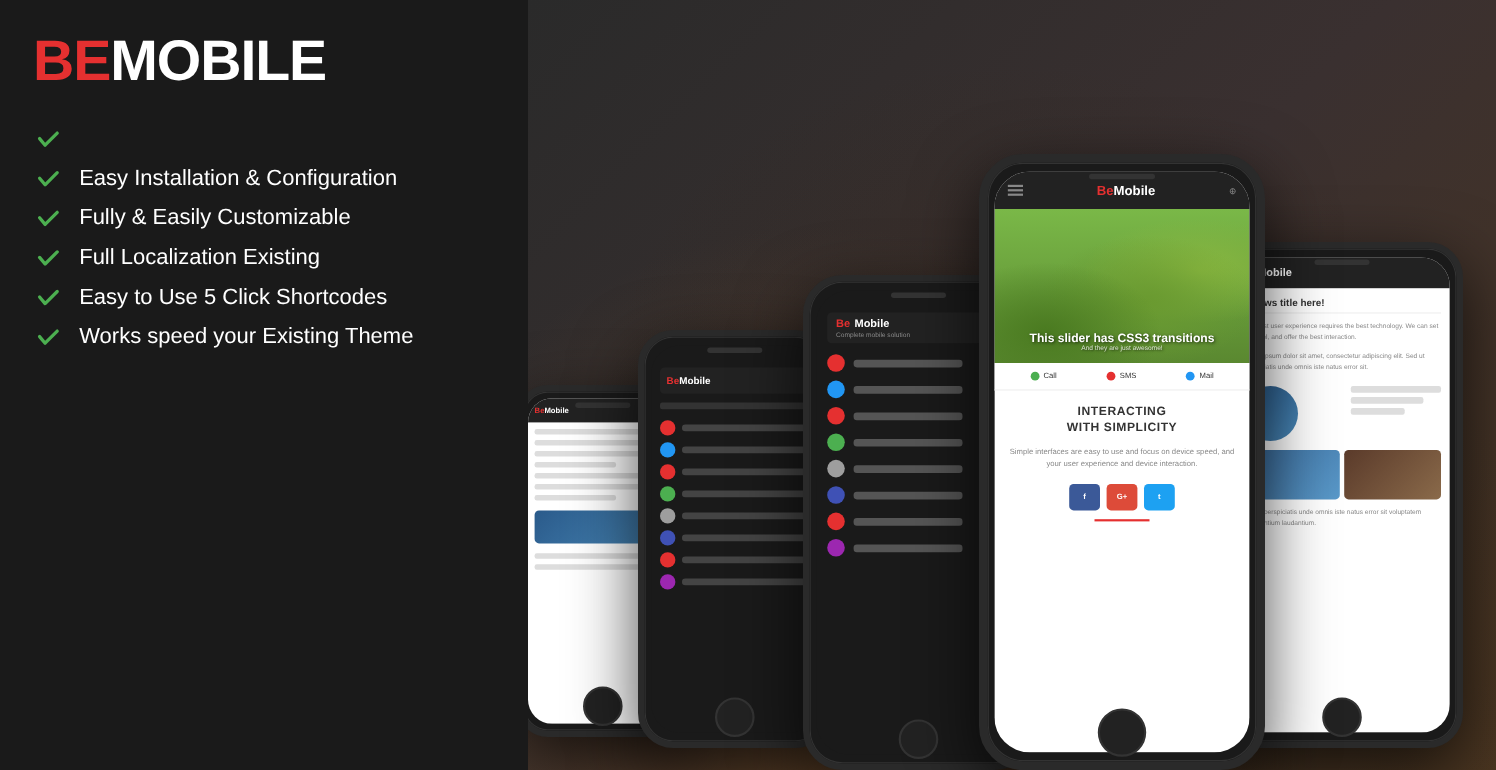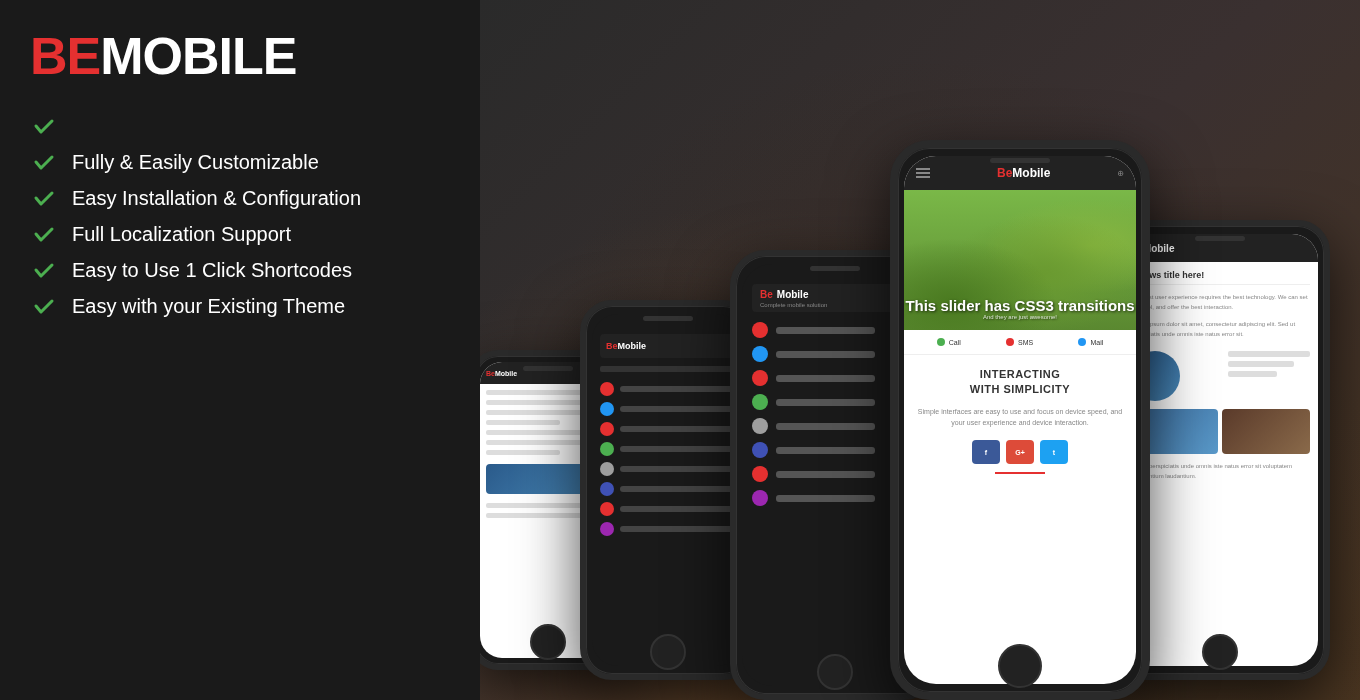--- a/index.html
+++ b/index.html
@@ -330,21 +330,21 @@
     }
 
     .p4-hero-text {
       position: absolute;
       bottom: 10px;
       left: 0; right: 0;
       text-align: center;
     }
 
     .p4-hero-title {
-      font-size: 15px;
+      font-size: 11px;
       color: #fff;
       font-weight: bold;
       text-shadow: 1px 1px 3px rgba(0,0,0,0.7);
     }
 
     .p4-hero-sub {
       font-size: 6px;
       color: rgba(255,255,255,0.8);
       text-shadow: 1px 1px 2px rgba(0,0,0,0.6);
     }
@@ -543,60 +543,60 @@
     <span class="be">BE</span><span>MOBILE</span>
   </div>
 
   <ul class="features-list">
     <li class="feature-item">
       <span class="check-icon">
         <svg viewBox="0 0 28 28" fill="none">
           <path d="M6 14 L11 20 L22 9" stroke="#4caf50" stroke-width="3" stroke-linecap="round" stroke-linejoin="round"></path>
         </svg>
       </span>
+    </li>
+    <li class="feature-item">
+      <span class="check-icon">
+        <svg viewBox="0 0 28 28" fill="none">
+          <path d="M6 14 L11 20 L22 9" stroke="#4caf50" stroke-width="3" stroke-linecap="round" stroke-linejoin="round"></path>
+        </svg>
+      </span>
+      <span class="feature-text">Easy Installation &amp; Configuration</span>
     </li>
     <li class="feature-item">
       <span class="check-icon">
         <svg viewBox="0 0 28 28" fill="none">
           <path d="M6 14 L11 20 L22 9" stroke="#4caf50" stroke-width="3" stroke-linecap="round" stroke-linejoin="round"></path>
         </svg>
       </span>
       <span class="feature-text">Fully &amp; Easily Customizable</span>
     </li>
     <li class="feature-item">
       <span class="check-icon">
         <svg viewBox="0 0 28 28" fill="none">
           <path d="M6 14 L11 20 L22 9" stroke="#4caf50" stroke-width="3" stroke-linecap="round" stroke-linejoin="round"></path>
         </svg>
       </span>
-      <span class="feature-text">Easy Installation &amp; Configuration</span>
+      <span class="feature-text">Full Localization Existing</span>
     </li>
     <li class="feature-item">
       <span class="check-icon">
         <svg viewBox="0 0 28 28" fill="none">
           <path d="M6 14 L11 20 L22 9" stroke="#4caf50" stroke-width="3" stroke-linecap="round" stroke-linejoin="round"></path>
         </svg>
       </span>
-      <span class="feature-text">Full Localization Support</span>
+      <span class="feature-text">Easy to Use 5 Click Shortcodes</span>
     </li>
     <li class="feature-item">
       <span class="check-icon">
         <svg viewBox="0 0 28 28" fill="none">
           <path d="M6 14 L11 20 L22 9" stroke="#4caf50" stroke-width="3" stroke-linecap="round" stroke-linejoin="round"></path>
         </svg>
       </span>
-      <span class="feature-text">Easy to Use 1 Click Shortcodes</span>
-    </li>
-    <li class="feature-item">
-      <span class="check-icon">
-        <svg viewBox="0 0 28 28" fill="none">
-          <path d="M6 14 L11 20 L22 9" stroke="#4caf50" stroke-width="3" stroke-linecap="round" stroke-linejoin="round"></path>
-        </svg>
-      </span>
-      <span class="feature-text">Easy with your Existing Theme</span>
+      <span class="feature-text">Works speed your Existing Theme</span>
     </li>
   </ul>
 </div>
 
 <div class="right-panel">
   <div class="bg-blur"></div>
 
   <div class="phones-wrapper">
 
     <div class="phone phone-1" style="left:-10px; bottom:30px;">

